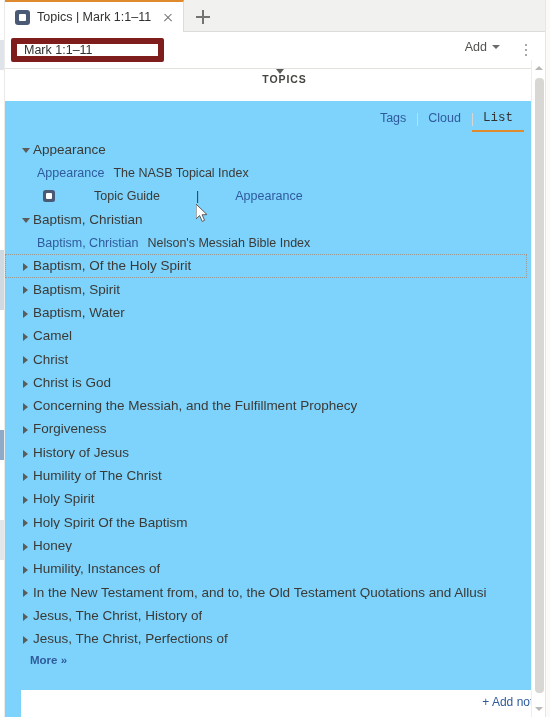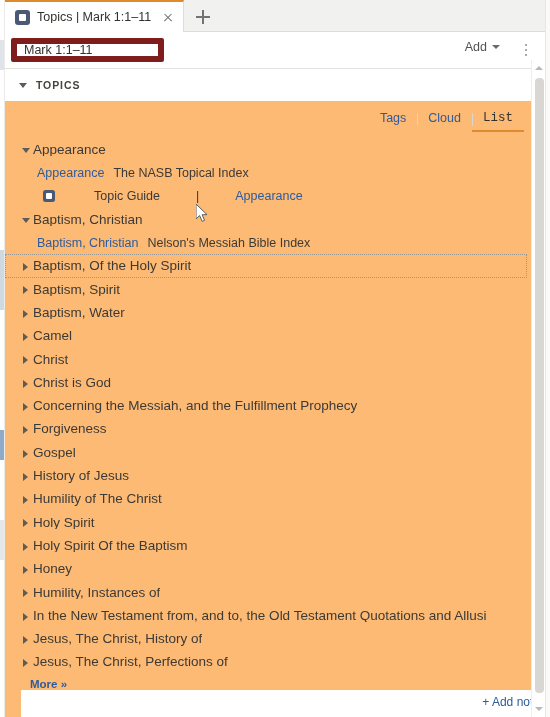--- a/index.html
+++ b/index.html
@@ -9,21 +9,21 @@
     overflow: hidden;
     background: #ffffff;
     font-family: "Liberation Sans", sans-serif;
     -webkit-font-smoothing: antialiased;
   }
 
   #app {
     position: relative;
     width: 550px;
     height: 717px;
-    background: #fdba74;
+    background: #7dd3fc;
     overflow: hidden;
   }
 
   
   .edge-strip {
     position: absolute;
     left: 0; top: 0;
     width: 5px; height: 717px;
     background: #ffffff;
     border-right: 1px solid #eceae6;
@@ -178,20 +178,21 @@
 
   
   .section-head {
     position: absolute;
     left: 5px; top: 69px;
     width: 545px; height: 32px;
     display: flex;
     align-items: center;
     padding-left: 14px;
     background: #ffffff;
+    flex-direction: column;
   }
   .sec-caret {
     width: 0; height: 0;
     border-left: 4.5px solid transparent;
     border-right: 4.5px solid transparent;
     border-top: 5px solid #5e5c59;
     margin-right: 9px;
     cursor: pointer;
   }
   .sec-label {
@@ -528,24 +529,20 @@
       <div class="row">
         <span class="arrow closed"></span>
         <span class="node-label">Concerning the Messiah, and the Fulfillment Prophecy</span>
       </div>
       <div class="row">
         <span class="arrow closed"></span>
         <span class="node-label">Forgiveness</span>
       </div>
       <div class="row">
         <span class="arrow closed"></span>
-        <span class="node-label">Gospel</span>
-      </div>
-      <div class="row">
-        <span class="arrow closed"></span>
         <span class="node-label">History of Jesus</span>
       </div>
       <div class="row">
         <span class="arrow closed"></span>
         <span class="node-label">Humility of The Christ</span>
       </div>
       <div class="row">
         <span class="arrow closed"></span>
         <span class="node-label">Holy Spirit</span>
       </div>

